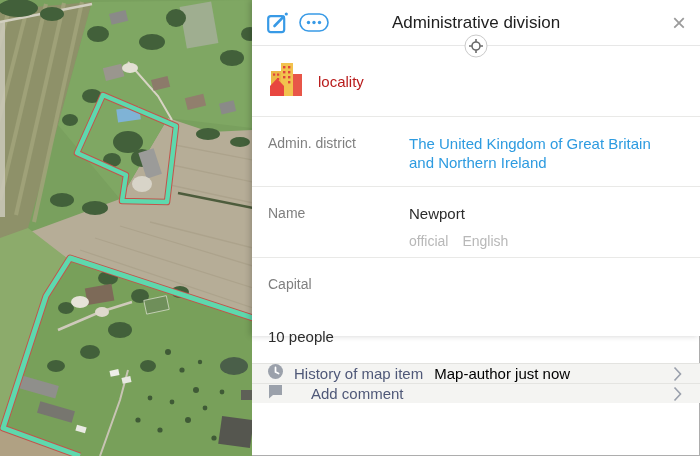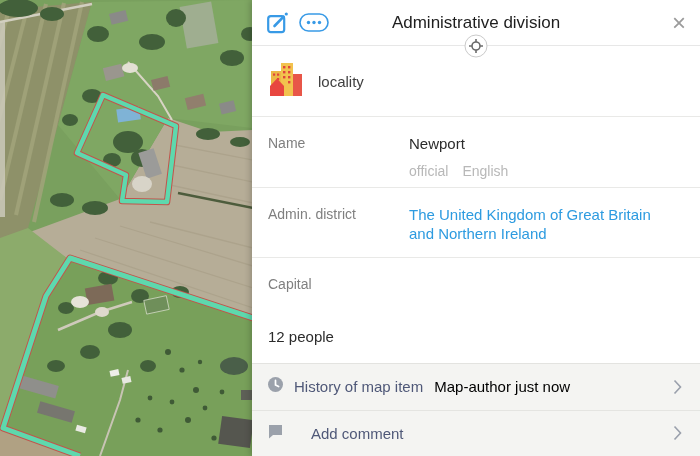--- a/index.html
+++ b/index.html
@@ -7,21 +7,21 @@
   body { font-family:"Liberation Sans", sans-serif; overflow:hidden; }
   .app {
     position:relative; width:700px; height:456px; display:flex;
     background:#fff; box-shadow:inset 0 0 0 1px #adadad;
   }
   
   .map { position:relative; width:252px; height:456px; flex:0 0 252px; overflow:hidden; }
   .map svg { display:block; }
   
   .panel {
-    position:relative; width:448px; height:456px; background:#fff;
+    position:relative; width:448px; height:336px; background:#fff;
     display:flex; flex-direction:column;
     box-shadow:-2px 0 6px rgba(0,0,0,.18);
   }
   .panel-header {
     position:relative; height:46px; flex:0 0 46px;
     display:flex; align-items:center; border-bottom:1px solid #e7e7e7;
     padding:0 14px;
   }
   .hdr-icons { display:flex; align-items:center; gap:9px; }
   .icon-btn { display:flex; align-items:center; justify-content:center; cursor:pointer; background:none; border:none; padding:0; }
@@ -37,21 +37,21 @@
   .crosshair {
     position:absolute; left:50%; top:46px; transform:translate(-50%,-50%);
     width:23px; height:23px; background:#fff; border:1px solid #cacaca;
     border-radius:50%; display:flex; align-items:center; justify-content:center;
     z-index:3; cursor:pointer;
   }
   .type-row {
     height:71px; flex:0 0 71px; display:flex; align-items:center; gap:13px;
     padding:0 16px; border-bottom:1px solid #e9e9e7;
   }
-  .type-label { font-size:15px; color:#404040; }
+  .type-label { font-size:15px; color:#b91c1c; }
   .field-row { display:flex; padding:17px 24px 0 16px; }
   .field-row.bordered { border-bottom:1px solid #e9e9e7; }
   .f-label { flex:0 0 141px; font-size:14px; color:#7f7f7f; padding-top:1px; }
   .f-value { flex:1; font-size:15px; color:#2b2b2b; line-height:19px; }
   .f-meta { font-size:14px; color:#b8b8b8; margin-top:9px; }
   .f-meta span + span { margin-left:14px; }
   .row-name { height:71px; flex:0 0 71px; }
   .row-admin { height:70px; flex:0 0 70px; }
   .row-capital { height:52px; flex:0 0 52px; }
   .row-population { height:53px; flex:0 0 53px; }
@@ -242,43 +242,43 @@
             <rect x="5" y="13.5" width="2.2" height="2.2"></rect>
               <rect x="9" y="13.5" width="2.2" height="2.2"></rect>
             <rect x="9" y="18" width="2.2" height="2.2"></rect>
           </g>
           <path d="M2,36 L2,26 L9,18.5 L16,26 L16,36 Z" fill="#e8463f"></path>
         </svg>
       </span>
       <span class="type-label">locality</span>
     </div>
 
+    <div class="field-row bordered row-admin">
+      <div class="f-label">Admin. district</div>
+      <div class="f-value">
+        <a class="link">The United Kingdom of Great Britain and Northern Ireland</a>
+      </div>
+    </div>
+
     <div class="field-row bordered row-name">
       <div class="f-label">Name</div>
       <div class="f-value">
         <div>Newport</div>
         <div class="f-meta">
           <span>official</span><span>English</span>
         </div>
       </div>
     </div>
 
-    <div class="field-row bordered row-admin">
-      <div class="f-label">Admin. district</div>
-      <div class="f-value">
-        <a class="link">The United Kingdom of Great Britain and Northern Ireland</a>
-      </div>
-    </div>
-
     <div class="field-row row-capital">
       <div class="f-label">Capital</div>
     </div>
 
     <div class="field-row row-population">
-      <div class="f-value">12 people</div>
+      <div class="f-value">10 people</div>
     </div>
 
     <div class="panel-footer">
       <div class="footer-row">
         <span>
           <svg width="15" height="15" viewBox="0 0 15 15">
             <circle cx="7.5" cy="7.5" r="7.5" fill="#9ba1ab"></circle>
             <path d="M7.5,3.4 L7.5,8 L10.6,9.6" fill="none" stroke="#fff" stroke-width="1.7" stroke-linecap="round"></path>
           </svg>
         </span>

